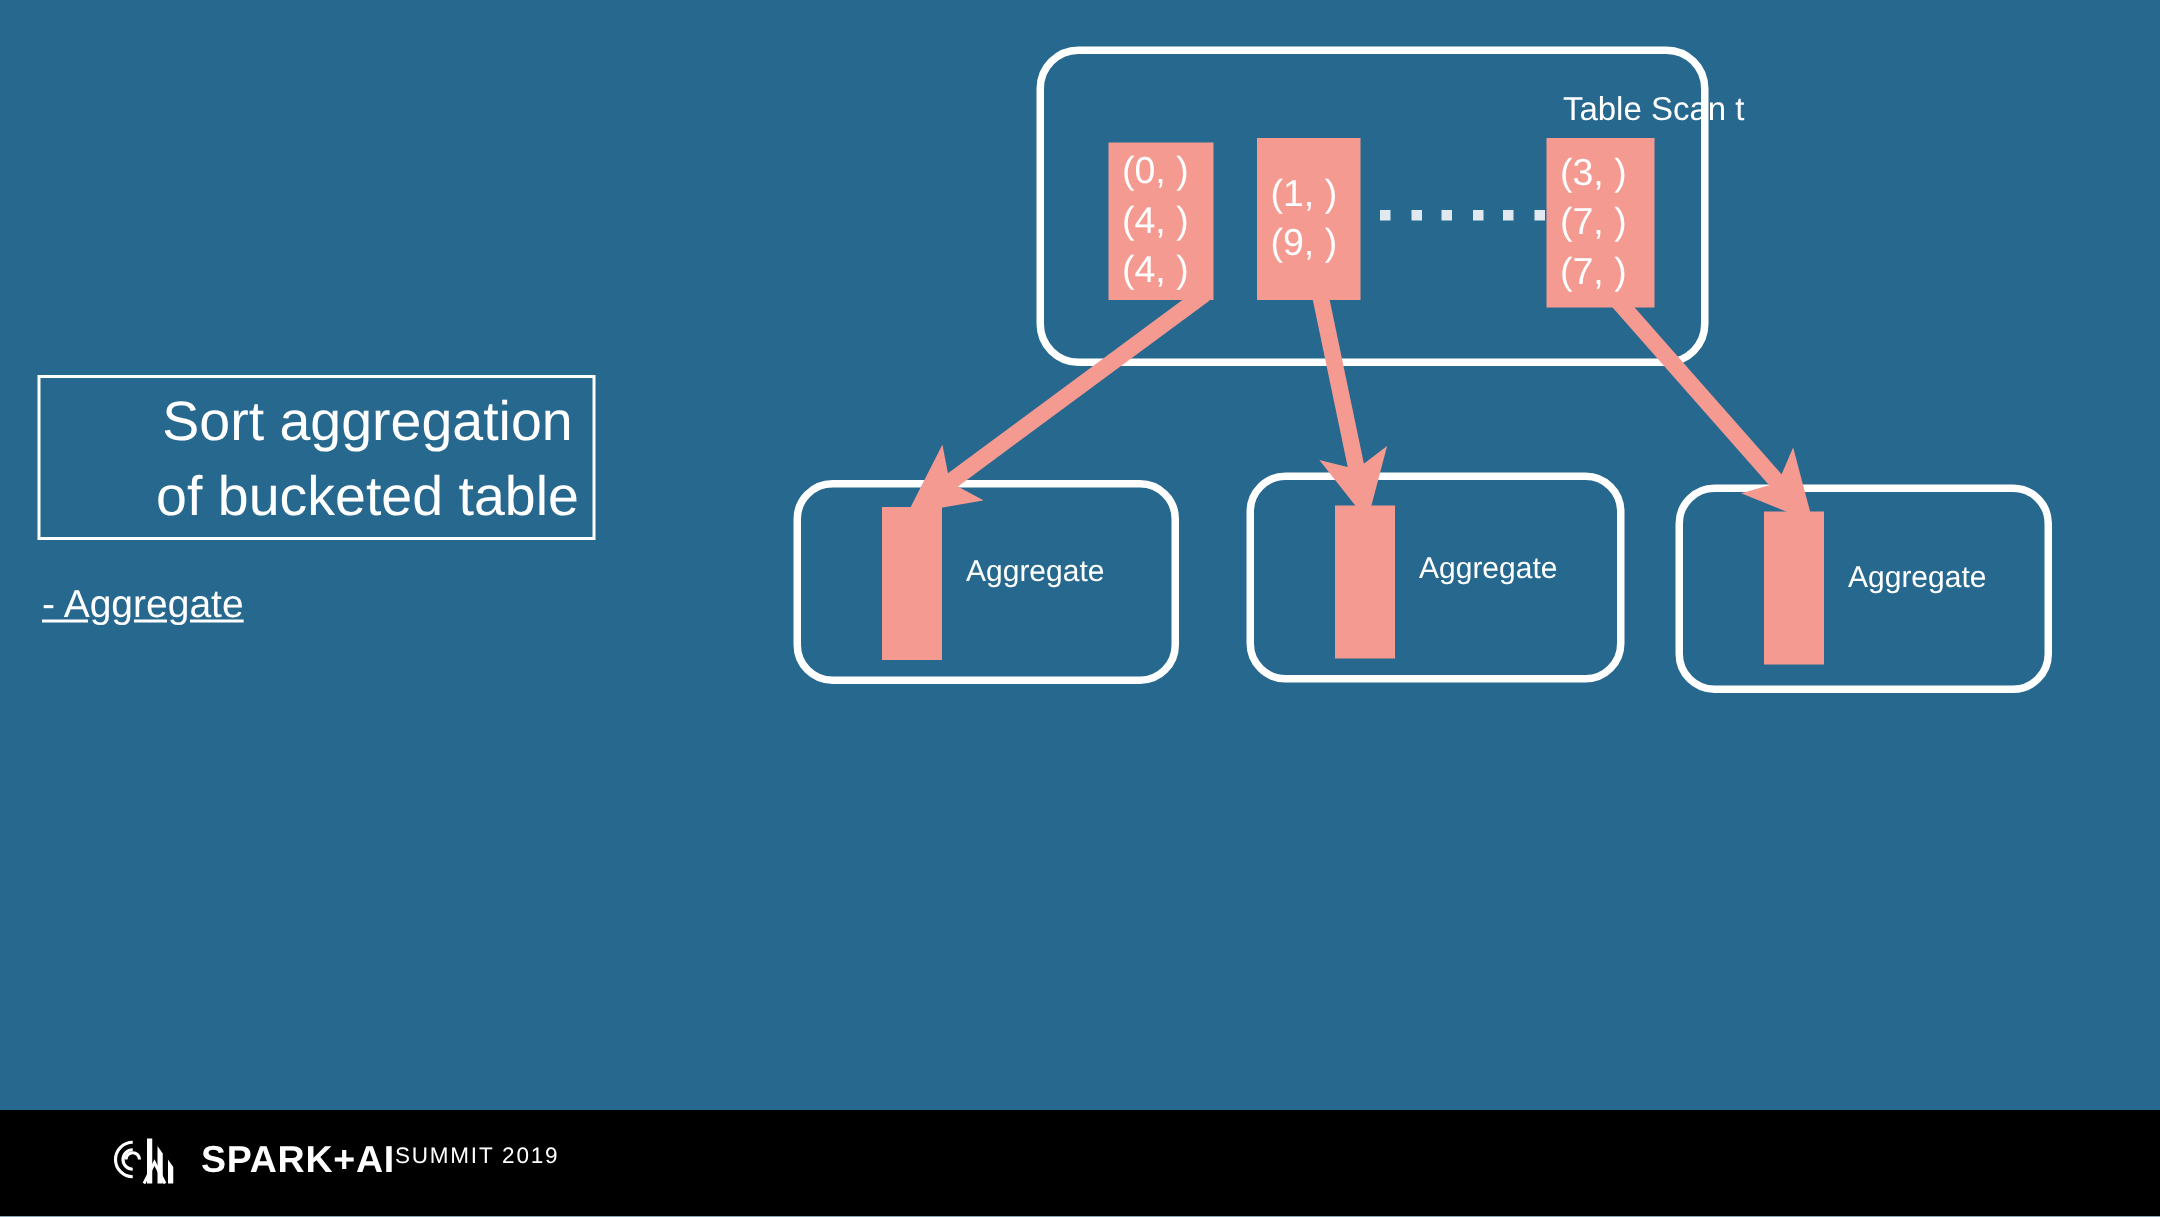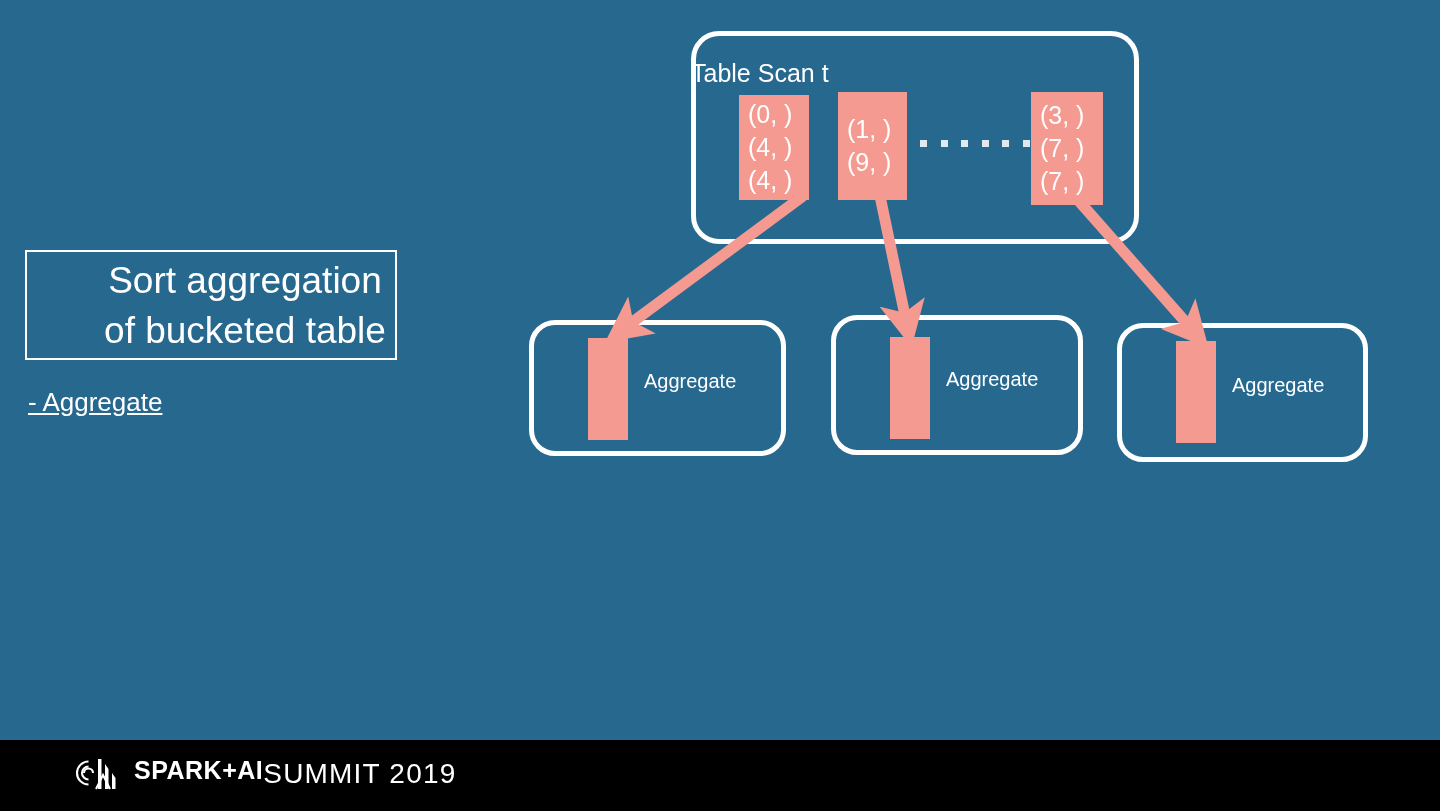--- a/index.html
+++ b/index.html
@@ -63,23 +63,23 @@
     height: 213px;
     border: 5px solid #ffffff;
     border-radius: 28px;
     box-sizing: border-box;
   }
   #tablescan-title {
     position: absolute;
     left: 691px;
     top: 54px;
     width: 472px;
-    text-align: left;
-    color: #ffffff;
-    font-size: 25px;
+    text-align: right;
+    color: #ffffff;
+    font-size: 22px;
     line-height: 38px;
   }
 
   .bucket {
     position: absolute;
     background: #F59A91;
     color: #ffffff;
     font-size: 25px;
     line-height: 33px;
     display: flex;
@@ -177,21 +177,21 @@
     line-height: 1;
   }
   #logo-line1 {
     color: #ffffff;
     font-size: 25px;
     font-weight: bold;
     letter-spacing: 0.5px;
   }
   #logo-line2 {
     color: #ffffff;
-    font-size: 28px;
+    font-size: 15px;
     letter-spacing: 1.2px;
     margin-top: 2px;
   }
 </style>
 </head>
 <body>
 
 <div id="slide">
 
   <div id="title-box"></div>

